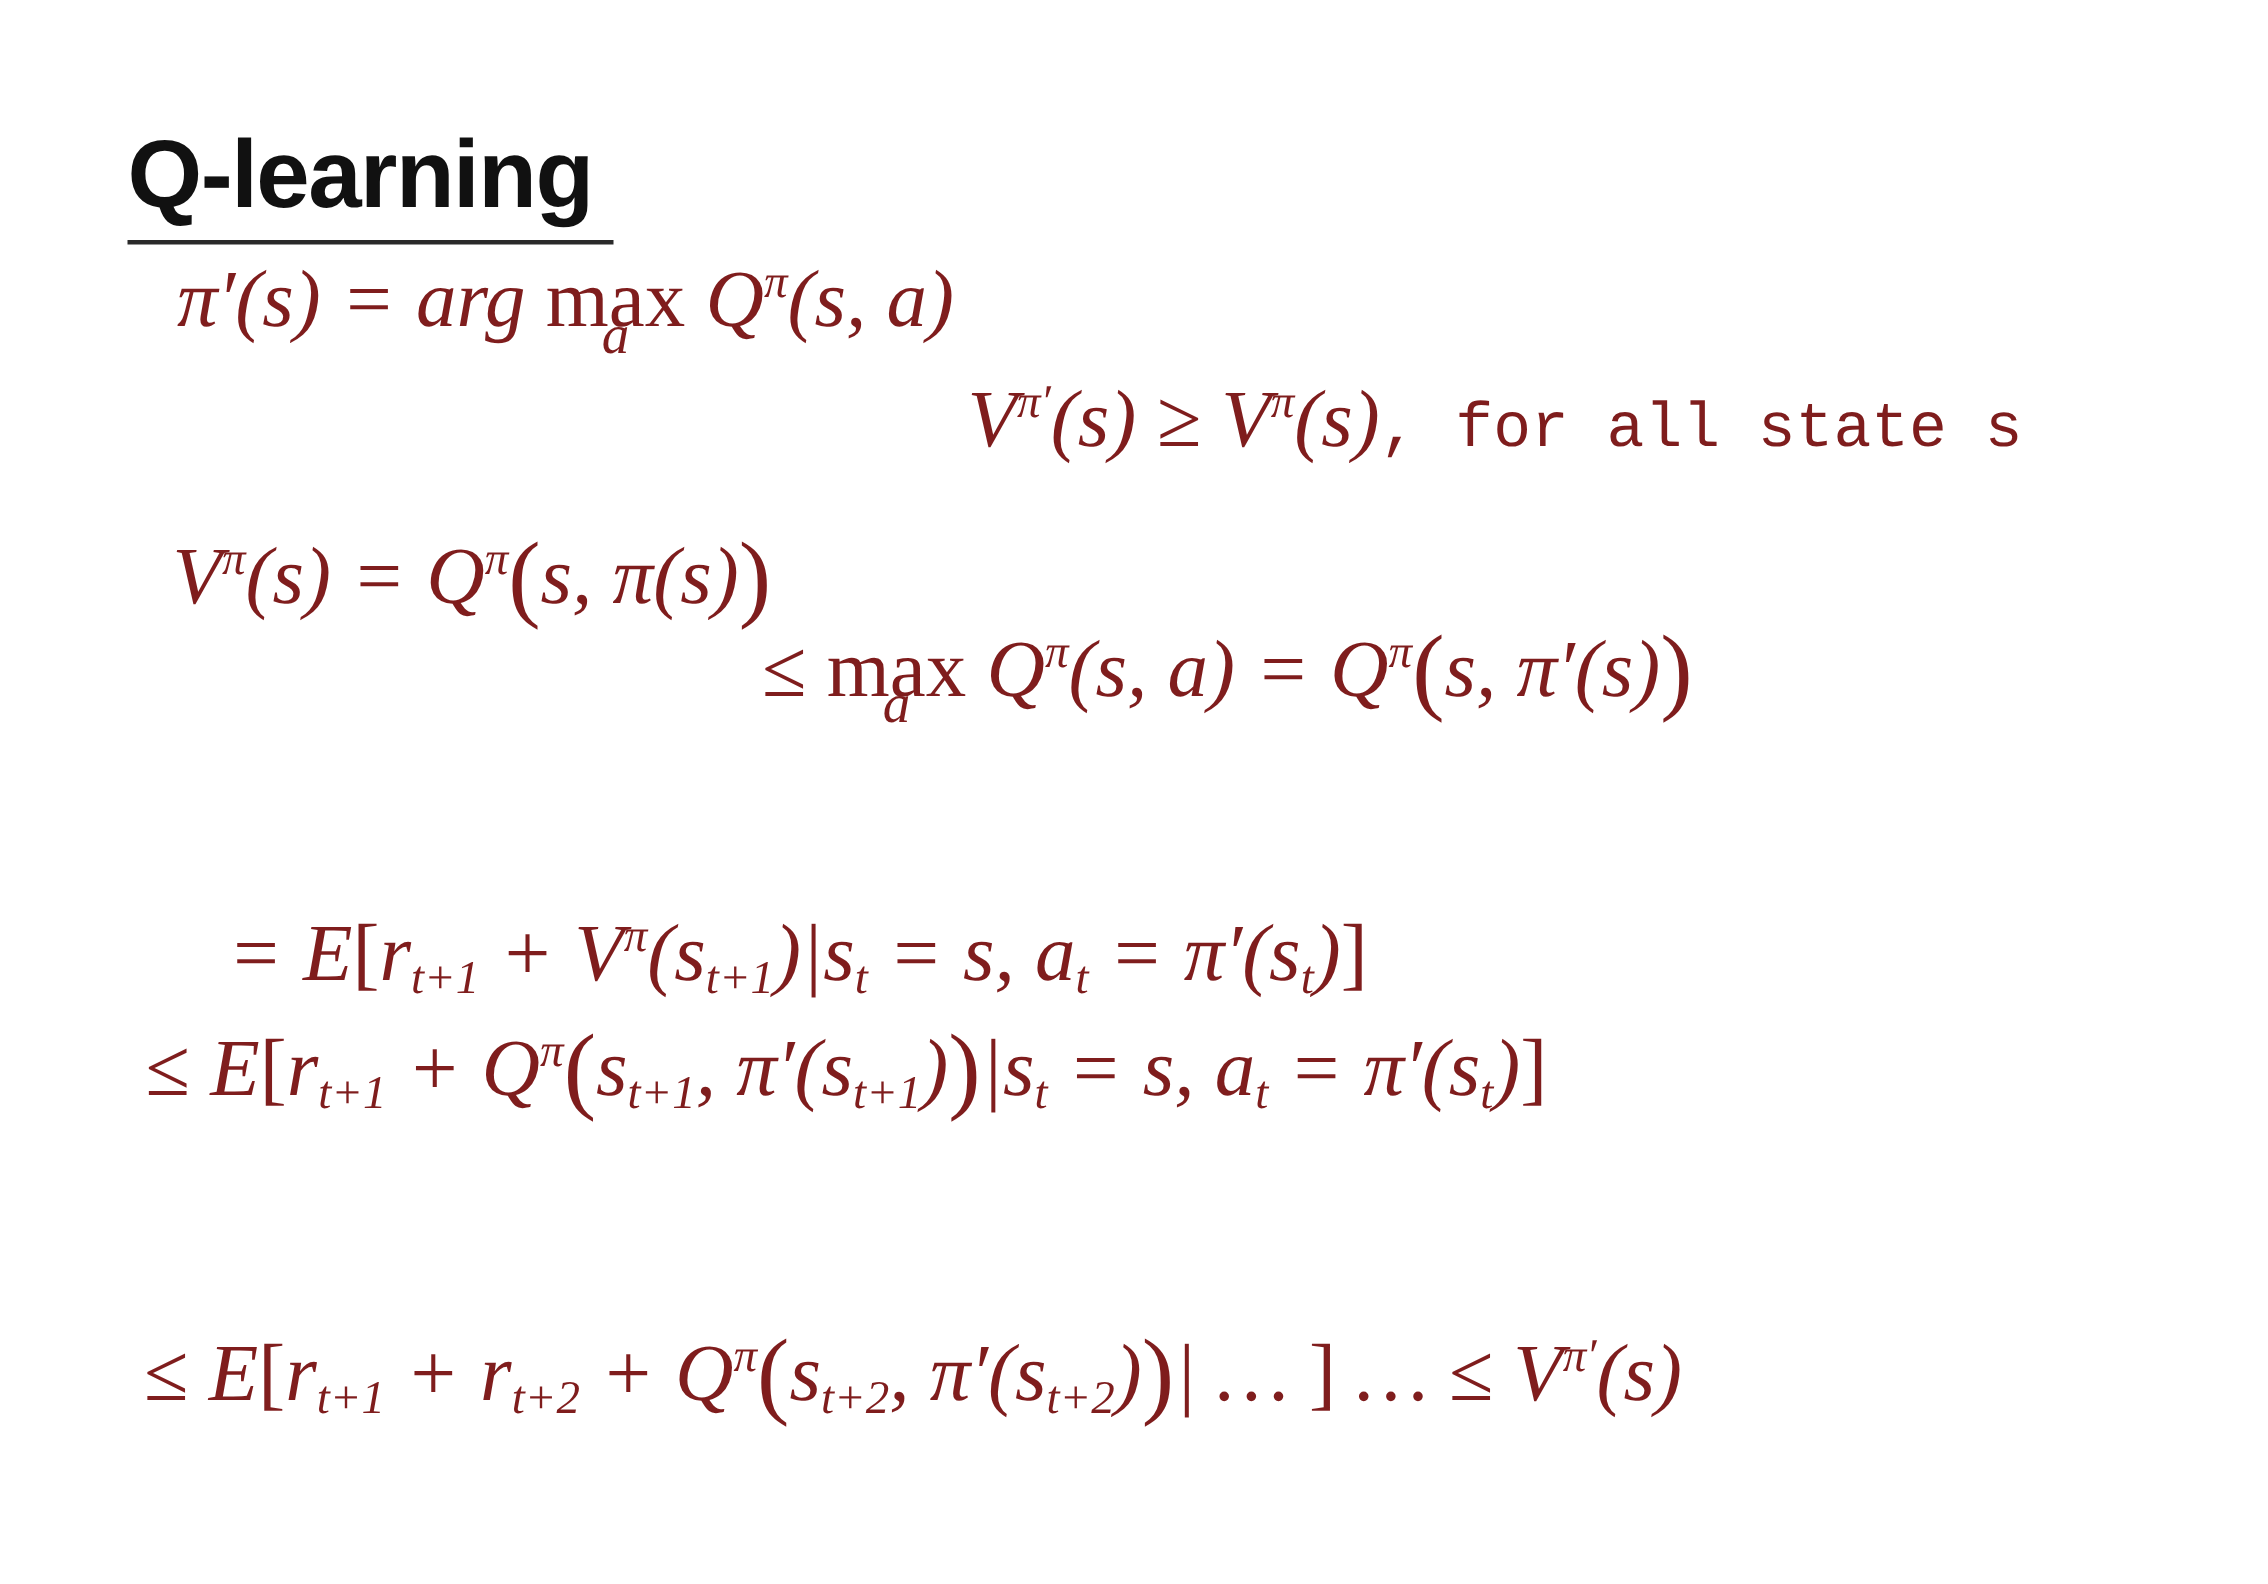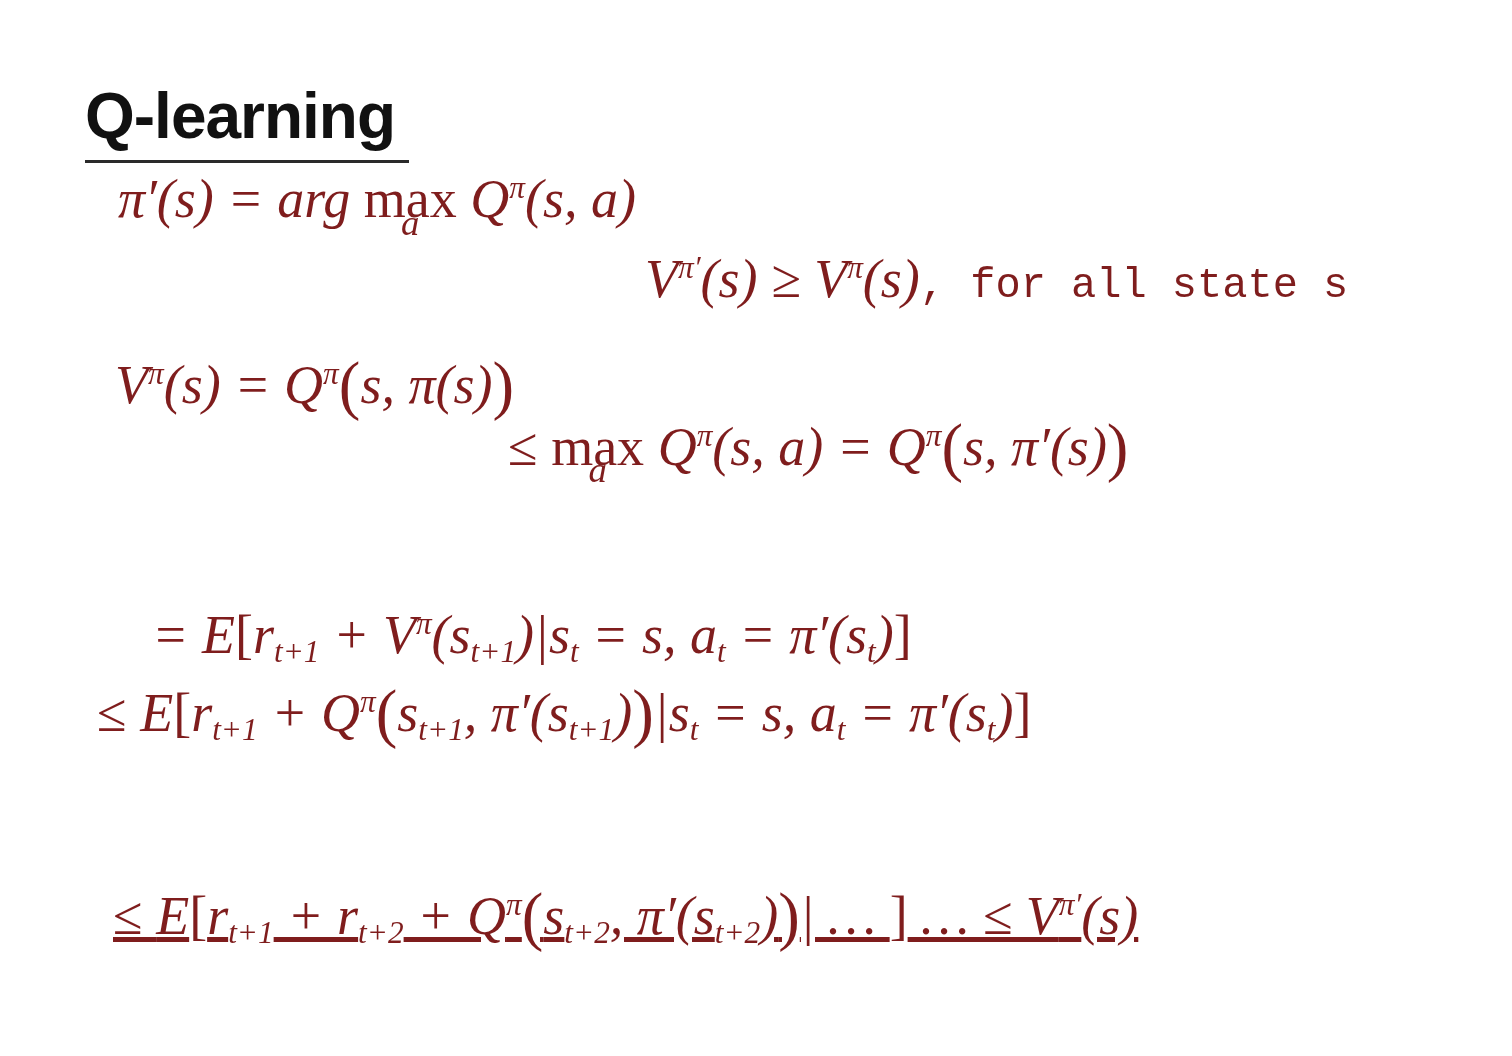--- a/index.html
+++ b/index.html
@@ -50,21 +50,21 @@
   }
   
   .l1{left:118px;top:172px;}
   .l2{left:645px;top:252px;}
   .l3{left:115px;top:330px;margin-top:23px;}
   .l4{left:508px;top:415px;}
   .l5{left:122px;top:505px;}
   .l6{left:108px;top:608px;margin-left:44px;}
   .l7{left:97px;top:681px;}
   .l8{left:103px;top:791px;}
-  .l9{left:113px;top:884px;text-decoration:underline;}
+  .l9{left:96px;top:884px;}
 </style>
 </head>
 <body>
 
 <div class="slide">
 
   <h1 class="slide-title">Q-learning</h1>
 
   <div class="eq l1"><span class="tk-i">π′(s) = arg </span><span class="munder"><span class="mop">max</span><span class="mu">a</span></span><span class="tk-i"> Q</span><span class="tk-sup">π</span><span class="tk-i">(s, a)</span></div>
   <div class="eq l2"><span class="tk-i">V</span><span class="tk-sup">π′</span><span class="tk-i">(s) ≥ V</span><span class="tk-sup">π</span><span class="tk-i">(s)</span><span class="tk-s">, for all state s</span></div>

